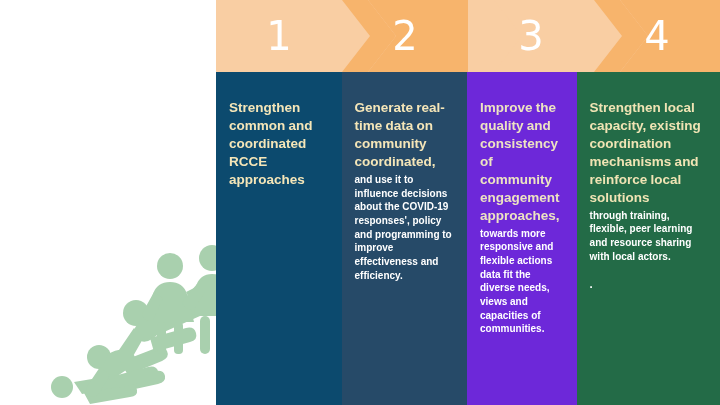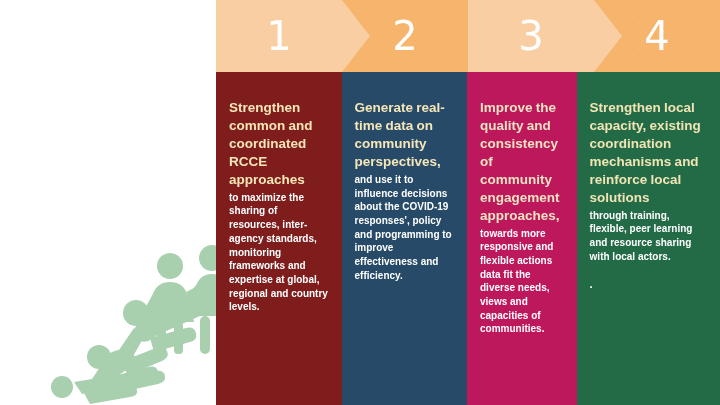--- a/index.html
+++ b/index.html
@@ -145,31 +145,30 @@
       <path d="M404 0 L504 0 L504 72 L404 72 L432 36 Z" fill="#F7B46C"></path>
     </svg>
     <div class="band-num" style="left:0px;width:126px;">1</div>
     <div class="band-num" style="left:126px;width:126px;">2</div>
     <div class="band-num" style="left:252px;width:126px;">3</div>
     <div class="band-num" style="left:378px;width:126px;">4</div>
   </div>
 
   <div id="columns">
 
-    <div class="col" style="width:126px;background:#7f1d1d;">
+    <div class="col" style="width:126px;background:#0c4a6e;">
       <p class="col-head" style="color:#F5E6B8;">Strengthen common and coordinated RCCE approaches</p>
-      <p class="col-body">to maximize the sharing of resources, inter-agency standards, monitoring frameworks and expertise at global, regional and country levels.</p>
     </div>
 
     <div class="col" style="width:126px;background:#264A68;">
-      <p class="col-head" style="color:#F5E6B8;">Generate real-time data on community perspectives,</p>
+      <p class="col-head" style="color:#F5E6B8;">Generate real-time data on community coordinated,</p>
       <p class="col-body">and use it to influence decisions about the COVID-19 responses', policy and programming to improve effectiveness and efficiency.</p>
     </div>
 
-    <div class="col" style="width:110px;background:#be185d;">
+    <div class="col" style="width:110px;background:#6d28d9;">
       <p class="col-head" style="color:#EDE3C2;">Improve the quality and consistency of community engagement approaches,</p>
       <p class="col-body">towards more responsive and flexible actions data fit the diverse needs, views and capacities of communities.</p>
     </div>
 
     <div class="col" style="width:144px;background:#236B47;">
       <p class="col-head" style="color:#F0E4B4;">Strengthen local capacity, existing coordination mechanisms and reinforce local solutions</p>
       <p class="col-body">through training, flexible, peer learning and resource sharing with local actors.</p>
       <p class="col-tail">.</p>
     </div>
 

